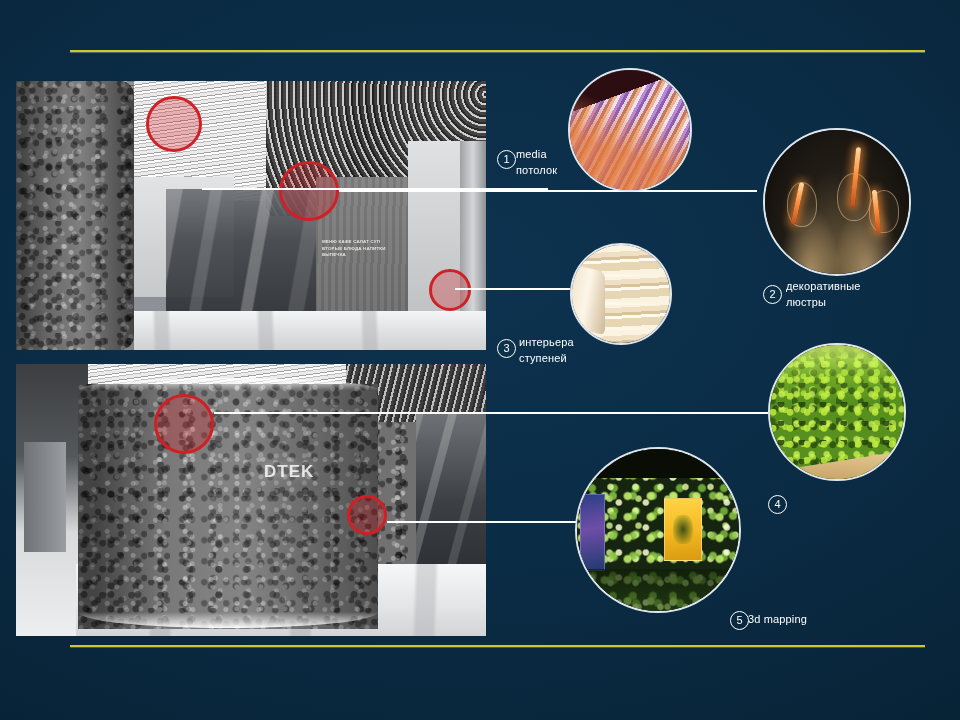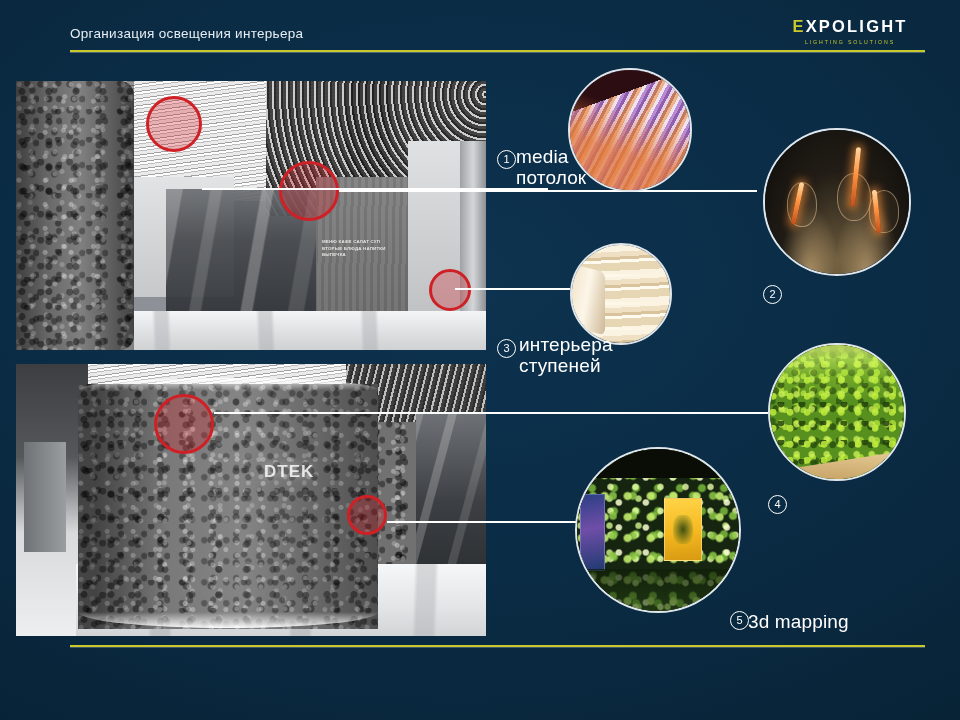--- a/index.html
+++ b/index.html
@@ -466,38 +466,33 @@
     border-radius: 50%;
     color: #ffffff;
     font-size: 11px;
     line-height: 17px;
     text-align: center;
     box-sizing: border-box;
   }
   .label {
     position: absolute;
     color: #ffffff;
-    font-size: 19px;
-    line-height: 21px;
+    font-size: 11px;
+    line-height: 16px;
     letter-spacing: 0.15px;
     white-space: pre-line;
   }
 </style>
 </head>
 <body>
 
 <div class="slide">
 
-  <div class="header-title">Организация освещения интерьера</div>
   <div class="header-rule"></div>
 
-  <div class="logo">
-    <div class="logo-word"><span class="accent">E</span><span>XPOLIGHT</span></div>
-    <div class="logo-sub">LIGHTING SOLUTIONS</div>
-  </div>
 
   <div class="photo photo-top">
     <div class="ph-layer t-ceiling slats mono"></div>
     <div class="ph-layer t-darkright"></div>
     <div class="ph-layer t-ceil-fan mono"></div>
     <div class="ph-layer t-backwall"></div>
     <div class="ph-layer t-glassfront"></div>
     <div class="ph-layer t-glass-refl"></div>
     <div class="ph-layer t-stonepanel mono"></div>
     <div class="t-menu">МЕНЮ
@@ -561,20 +556,22 @@
     <div class="c2-pool" style="left:10%; top:52%; width:42%; height:48%;"></div>
     <div class="c2-pool" style="left:48%; top:46%; width:46%; height:54%;"></div>
     <div class="c2-bulb" style="left:15%; top:36%; width:20%; height:30%;"></div>
     <div class="c2-bulb" style="left:50%; top:30%; width:22%; height:32%;"></div>
     <div class="c2-bulb" style="left:72%; top:42%; width:20%; height:28%;"></div>
     <div class="c2-tube" style="left:21%; top:36%; width:5px; height:30%; transform:rotate(12deg);"></div>
     <div class="c2-tube" style="left:61%; top:12%; width:5px; height:42%; transform:rotate(6deg);"></div>
     <div class="c2-tube" style="left:76%; top:42%; width:5px; height:30%; transform:rotate(-6deg);"></div>
   </div>
   <div class="badge" style="left:763px; top:285px;">2</div>
+  <div class="label" style="left:786px; top:278px;">декоративные
+люстры</div>
 
   <div class="callout" style="left:570px; top:243px; width:102px; height:102px;">
     <div class="callout-inner c3-bg"></div>
     <div class="c3-glow" style="left:8%; top:30%; width:92%;"></div>
     <div class="c3-glow" style="left:8%; top:58%; width:92%;"></div>
     <div class="c3-glow" style="left:8%; top:84%; width:92%;"></div>
     <div class="c3-nose"></div>
   </div>
   <div class="badge" style="left:497px; top:339px;">3</div>
   <div class="label" style="left:519px; top:334px;">интерьера

